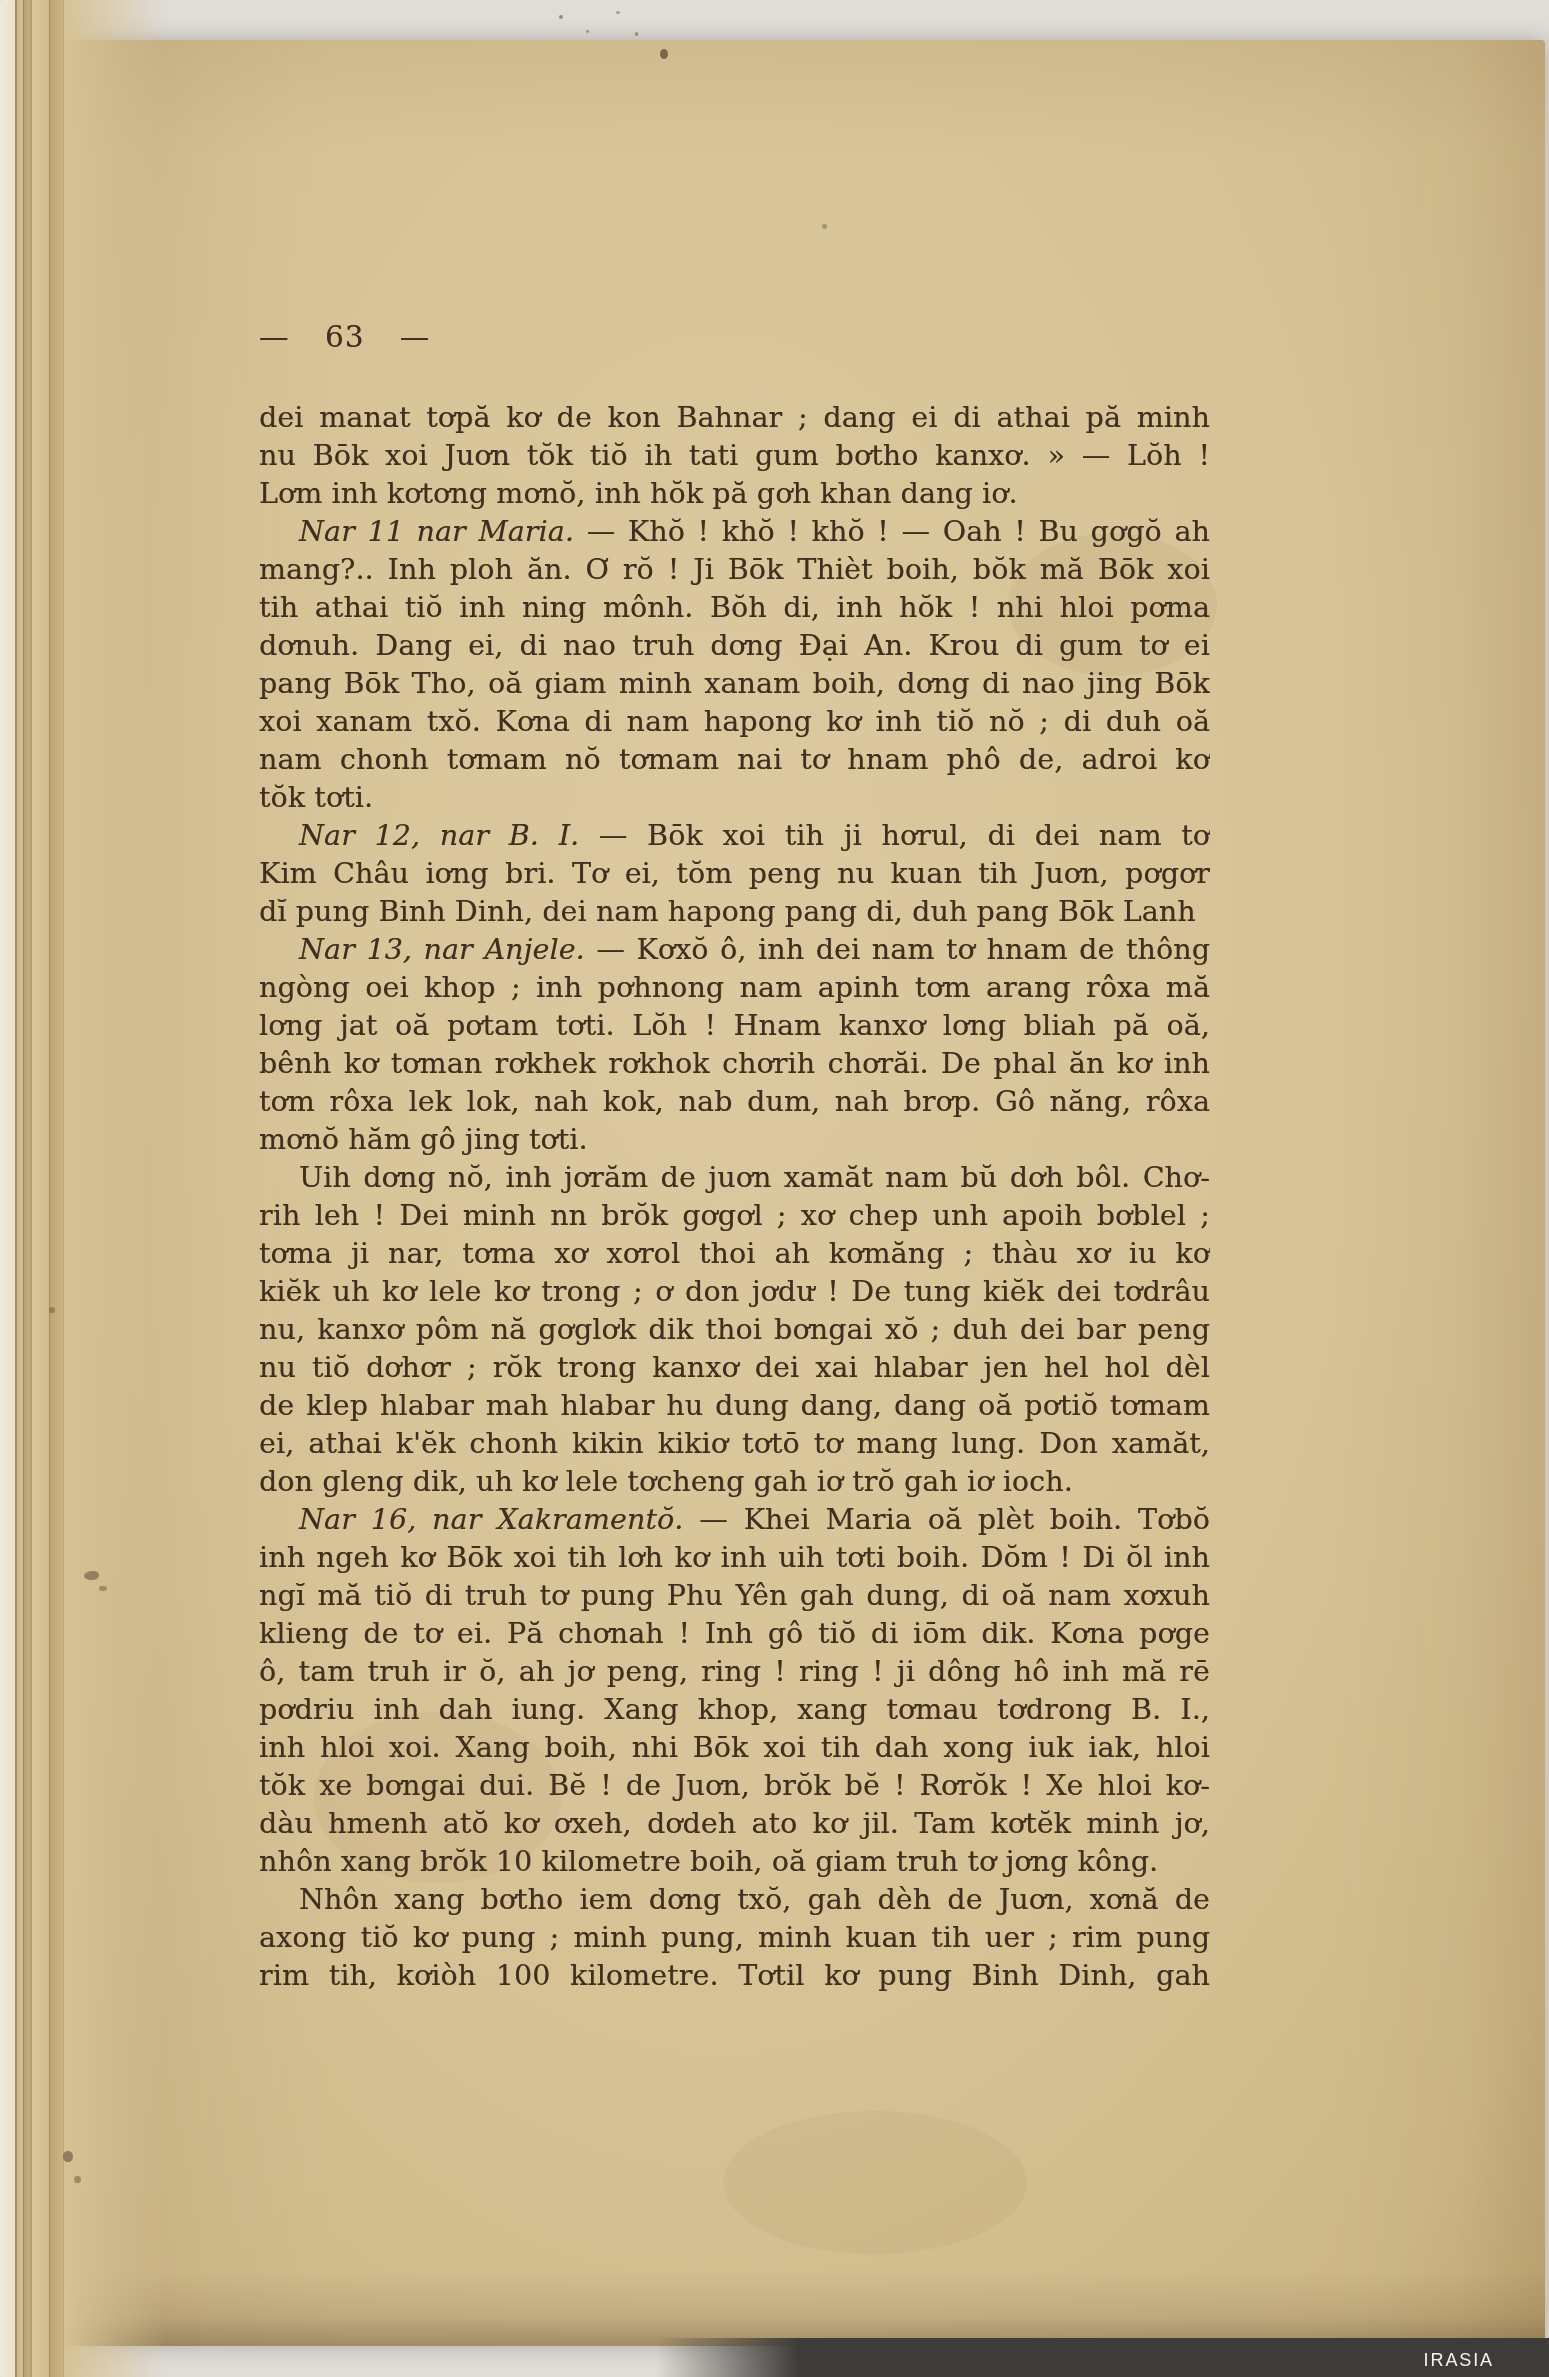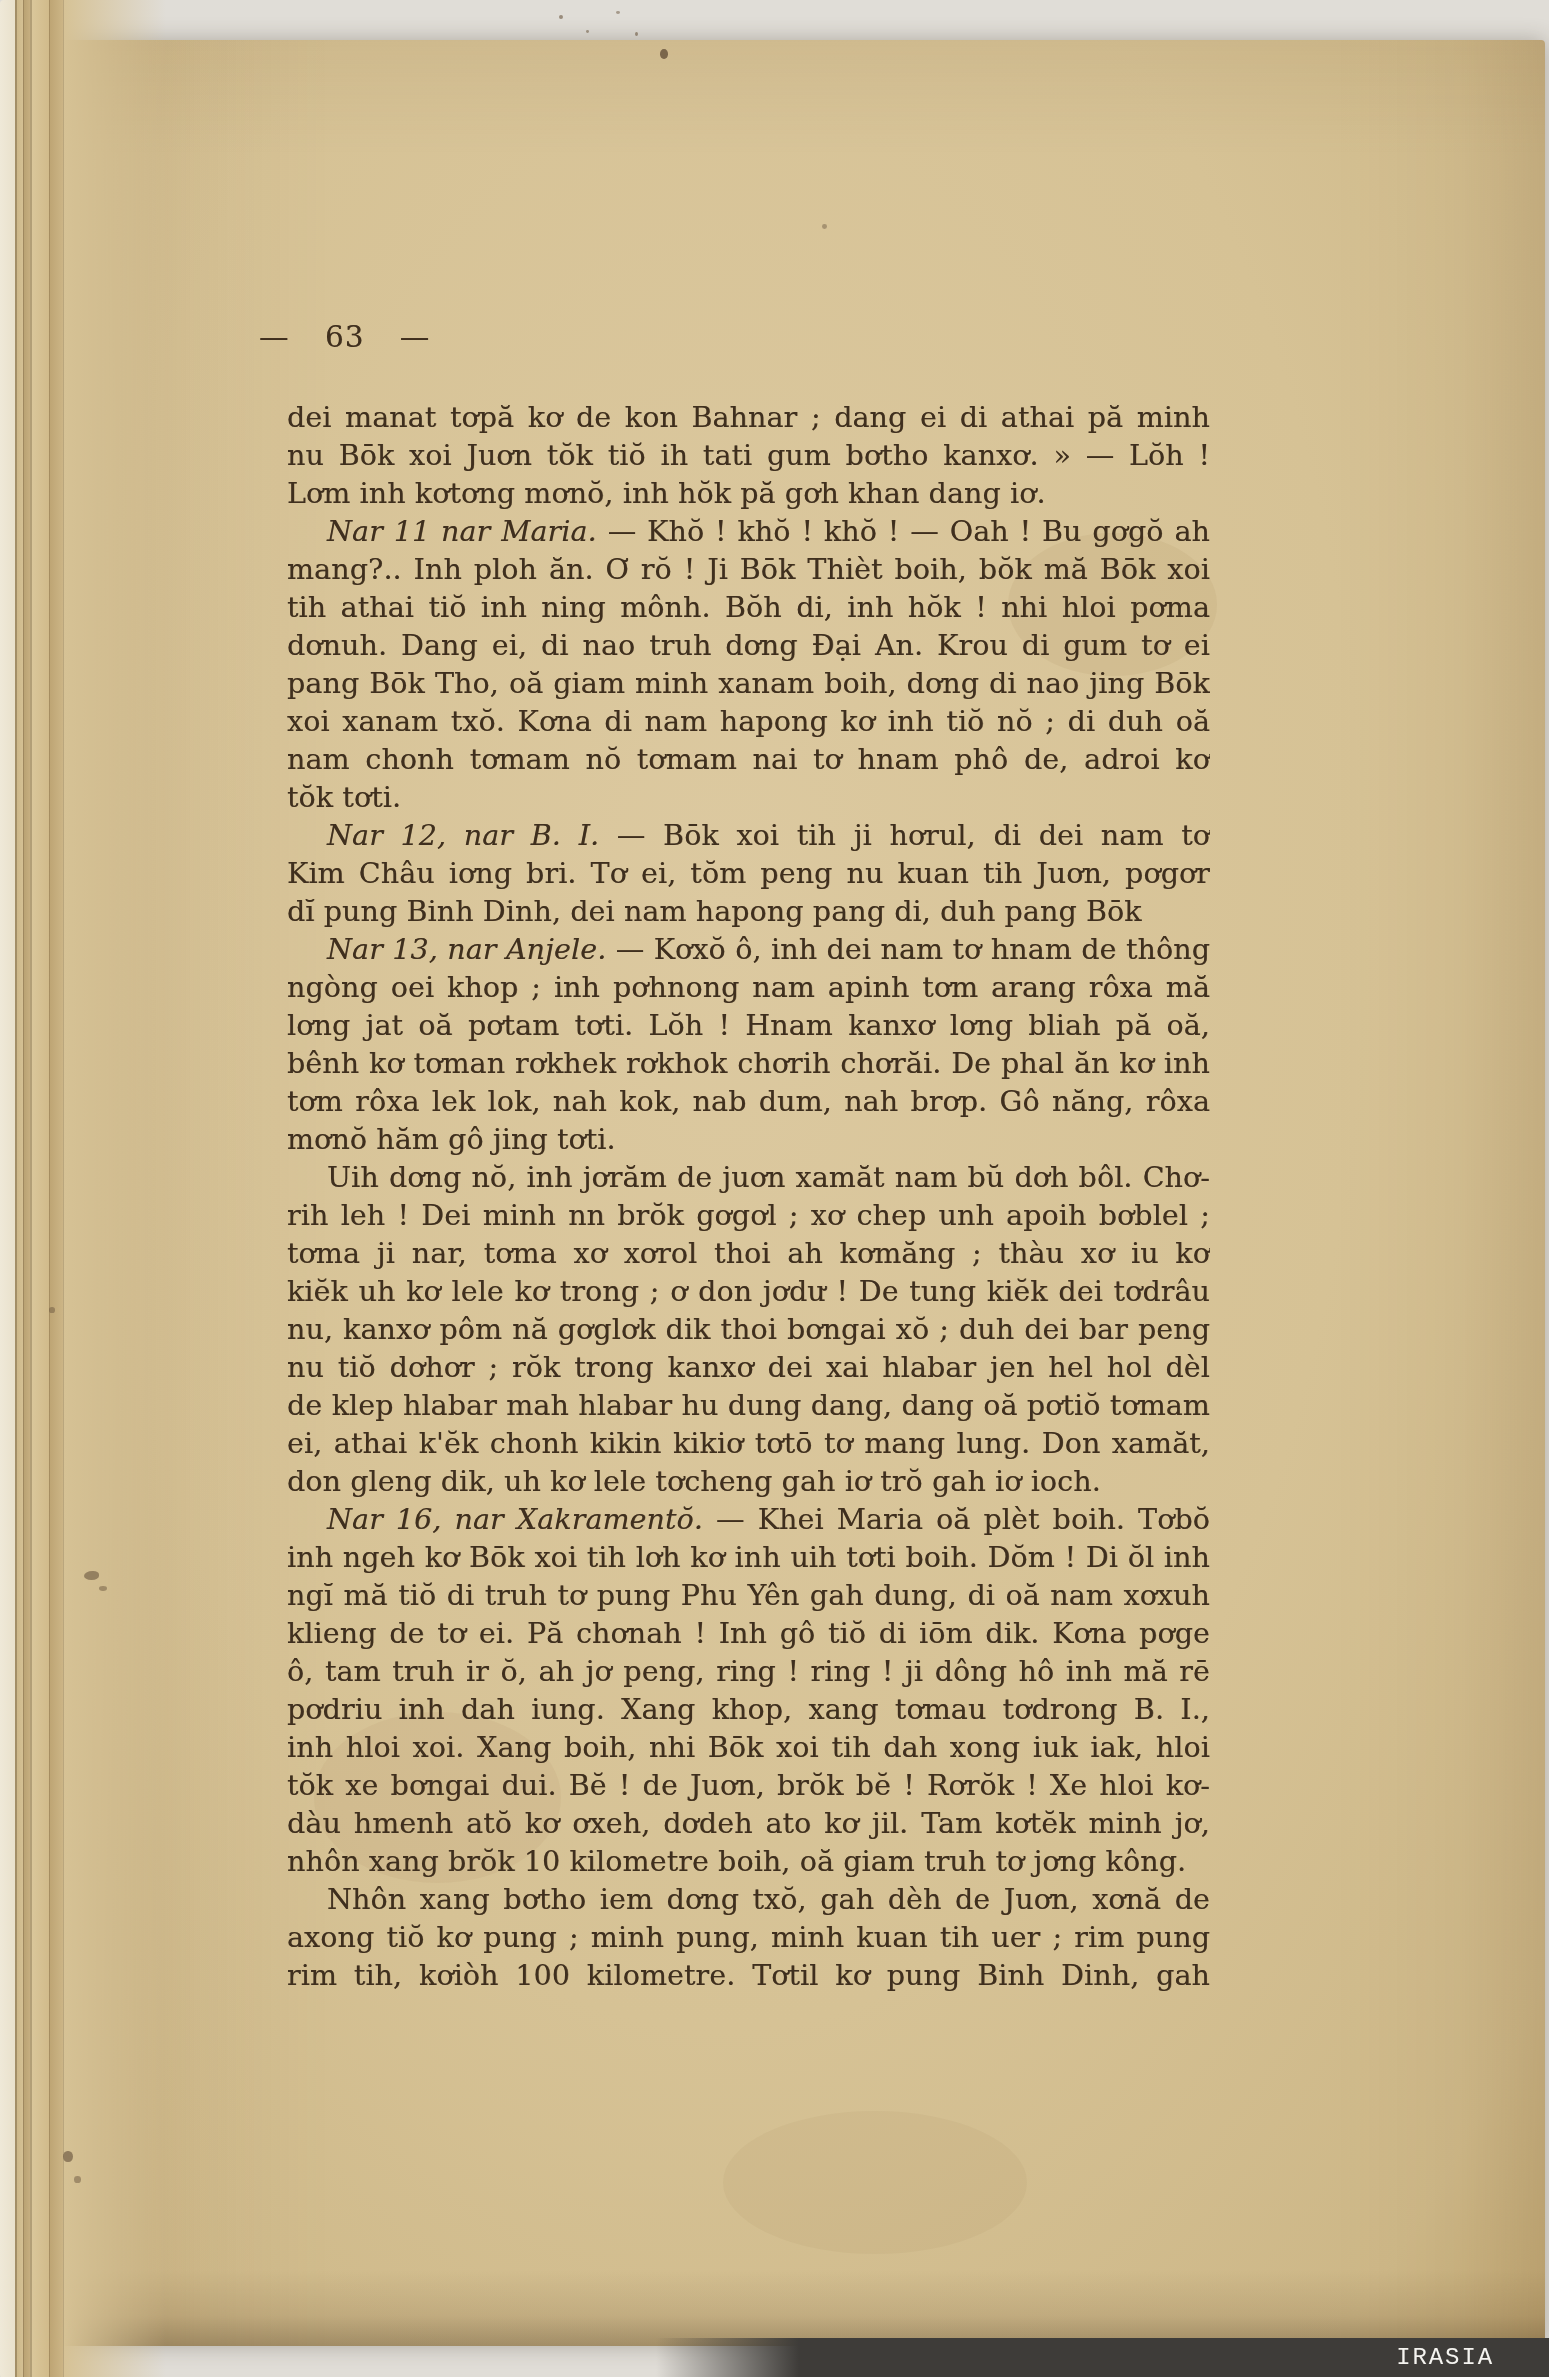--- a/index.html
+++ b/index.html
@@ -55,38 +55,38 @@
     word-spacing:25px;letter-spacing:1px;
     text-shadow:0.3px 0.3px 0.5px rgba(58,42,24,0.5);
   }
   .text-body{
     position:absolute;left:259px;top:399px;width:951px;
     font-size:28.5px;line-height:38px;color:var(--ink);
     text-shadow:0.3px 0.3px 0.5px rgba(58,42,24,0.5);
     letter-spacing:0.1px;
   }
   .para{margin:0;}
-  .line{max-height:38px;overflow:hidden;text-align:left;margin-left:28px;}
+  .line{max-height:38px;overflow:hidden;text-align:left;}
   .line.j{text-align:justify;text-align-last:justify;}
   .line.ind{text-indent:40px;}
   .line i{}
   
   .speck{position:absolute;border-radius:50%;background:#6b5740;}
   .stain{position:absolute;border-radius:50%;}
   
   .footer-band{
     position:absolute;left:656px;right:0;bottom:0;height:40px;
     background:linear-gradient(90deg, rgba(62,60,57,0) 0px, var(--watermark_bg) 143px);
     z-index:5;
   }
   .watermark{
     position:absolute;right:55px;bottom:6.7px;z-index:6;
     color:var(--watermark_text);
-    font-family:Liberation Mono, monospace;
-    font-size:24px;letter-spacing:1.9px;
+    font-family:Liberation Sans, sans-serif;
+    font-size:18px;letter-spacing:1.9px;
   }
 </style>
 </head>
 <body>
 
 <div class="scan">
 
   <div class="paper"></div>
 
   <div class="binding">

